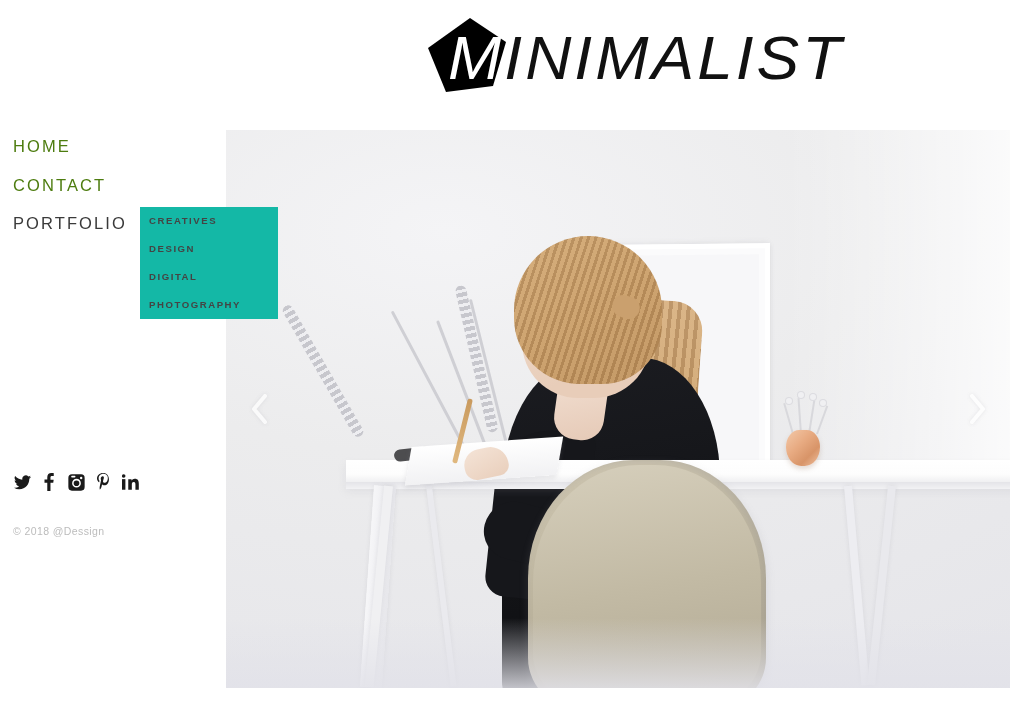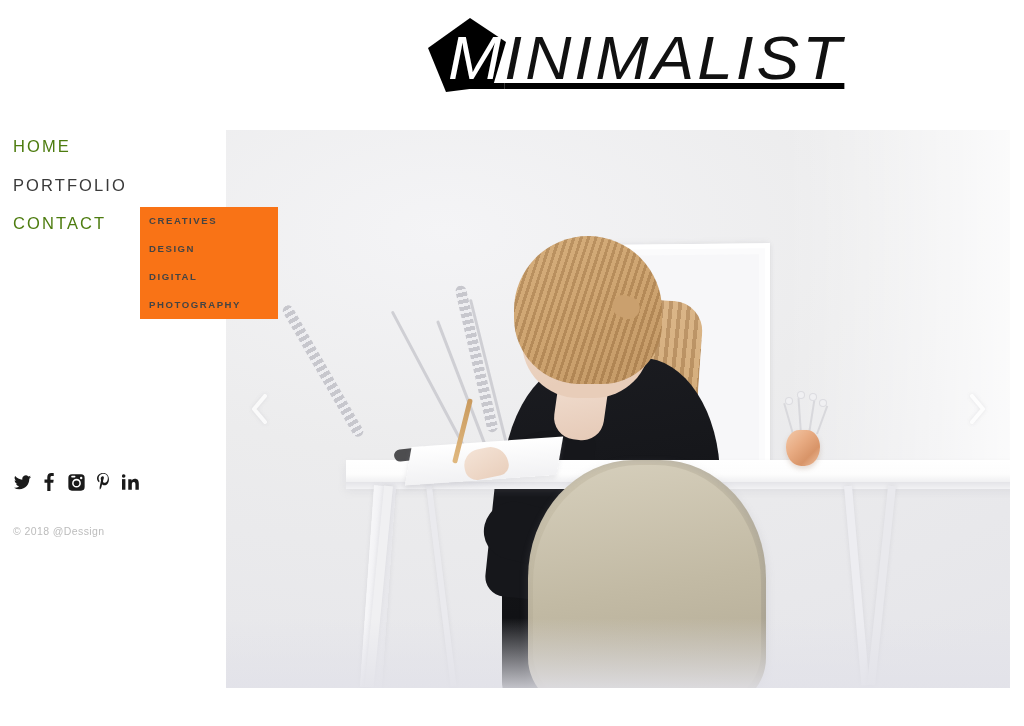--- a/index.html
+++ b/index.html
@@ -28,21 +28,20 @@
     height: 120px;
   }
 
   #logo {
     position: absolute;
     left: 426px;
     top: 12px;
     height: 92px;
     display: flex;
     align-items: center;
-    text-decoration: underline;
   }
 
   #logo-mark {
     position: absolute;
     left: 0;
     top: 4px;
     width: 82px;
     height: 82px;
     z-index: 1;
   }
@@ -98,21 +97,21 @@
   }
   .nav-item.is-active { color: #3a3a3a; }
 
   
   #submenu {
     position: absolute;
     left: 140px;
     top: 207px;
     width: 138px;
     height: 112px;
-    background: #f97316;
+    background: #14b8a6;
     z-index: 40;
     list-style: none;
     padding: 9px 0 0 9px;
   }
 
   .submenu-item {
     font-size: 9.6px;
     line-height: 1;
     letter-spacing: 1.55px;
     font-weight: 700;
@@ -485,22 +484,22 @@
       <div id="logo-text">
         <span class="m-glyph">M</span><span>INIMALIST</span>
       </div>
     </div>
   </header>
 
   <aside id="sidebar">
 
     <ul id="main-nav">
       <li class="nav-item">HOME</li>
+      <li class="nav-item">CONTACT</li>
       <li class="nav-item is-active">PORTFOLIO</li>
-      <li class="nav-item">CONTACT</li>
     </ul>
 
     <ul id="social-list">
       <li class="social-link">
         <svg width="17" height="15" viewBox="0 0 24 20" aria-hidden="true">
           <path fill="currentColor" d="M24 2.4a9.6 9.6 0 0 1-2.83.78A4.94 4.94 0 0 0 23.34.38a9.87 9.87 0 0 1-3.13 1.2A4.92 4.92 0 0 0 11.8 6.05 13.97 13.97 0 0 1 1.67.9a4.93 4.93 0 0 0 1.52 6.57A4.9 4.9 0 0 1 .96 6.85v.06a4.93 4.93 0 0 0 3.95 4.83 4.96 4.96 0 0 1-2.22.08 4.93 4.93 0 0 0 4.6 3.42A9.88 9.88 0 0 1 0 17.3a13.94 13.94 0 0 0 7.55 2.21c9.06 0 14.01-7.5 14.01-14v-.64A10 10 0 0 0 24 2.4z"></path>
         </svg>
       </li>
       <li class="social-link">
         <svg width="10" height="18" viewBox="0 0 12 22" aria-hidden="true">

